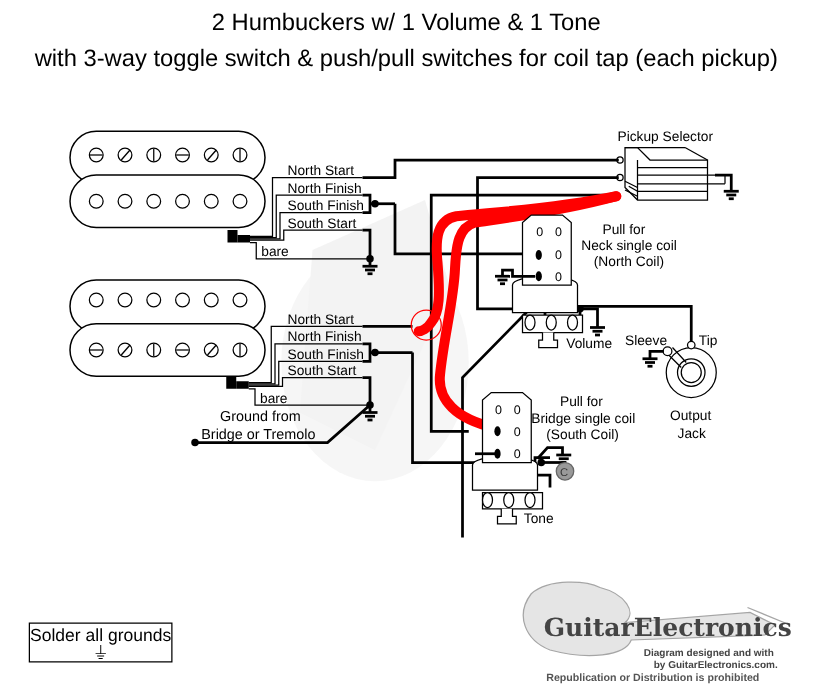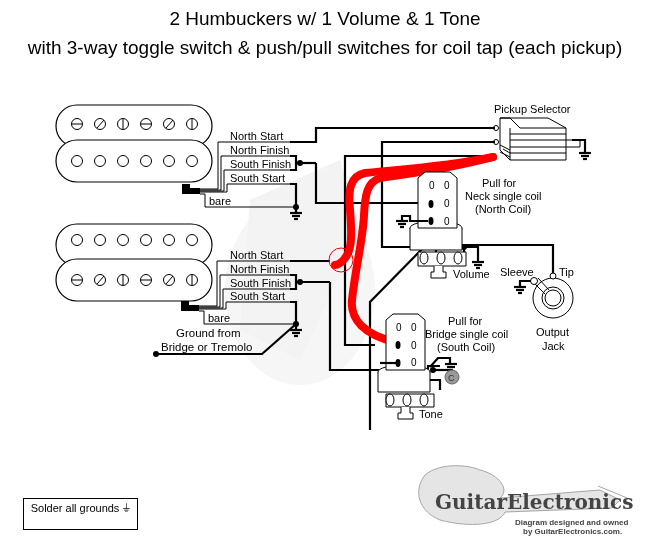--- a/index.html
+++ b/index.html
@@ -6,21 +6,21 @@
   body { width:650px; height:550px; position:relative; overflow:hidden; font-family:"Liberation Sans", sans-serif; }
   #diagram { position:absolute; left:0; top:0; }
   .title { position:absolute; left:0; width:650px; text-align:center; color:#000; }
   #t1 { top:8px; font-size:19px;text-align:center; }
   #t2 { top:37px; font-size:19px; }
   .lbl { font-family:"Liberation Sans", sans-serif; font-size:11px; fill:#000; }
   .lbl2 { font-family:"Liberation Sans", sans-serif; font-size:11.5px; fill:#000; }
   .wire { stroke:#000; stroke-width:2.2; fill:none; }
   .thin { stroke:#000; stroke-width:1; fill:none; }
   .red { stroke:#ff0000; stroke-width:8; fill:none; stroke-linecap:round; stroke-linejoin:round; }
-  .note { position:absolute; left:23px; top:498px; width:115px; height:32px; border:1px solid #000; font-size:11px; line-height:14px; text-align:center; padding-top:2px; box-sizing:border-box; }
+  .note { position:absolute; left:23px; top:498px; width:115px; height:32px; border:1px solid #000; font-size:14px; line-height:14px; text-align:center; padding-top:2px; box-sizing:border-box; }
   .logo-wrap { position:absolute; left:405px; top:460px; width:240px; height:85px; }
   .logo-name { position:absolute; left:30px; top:30px; font-family:"DejaVu Serif", serif; font-weight:bold; font-size:20px; color:#444; letter-spacing:0px; }
   .logo-l1 { position:absolute; left:110px; top:58px; font-size:8px; font-weight:bold; color:#444; }
   .logo-l2 { position:absolute; left:118px; top:67px; font-size:8px; font-weight:bold; color:#444; }
   .logo-l3 { position:absolute; left:32px; top:77px; font-size:8.5px; font-weight:bold; color:#555; }
 </style>
 </head>
 <body>
 
 <div class="title" id="t1">2 Humbuckers w/ 1 Volume &amp; 1 Tone</div>
@@ -292,15 +292,16 @@
     <path d="M598 486 L632 500" stroke="#888" stroke-width="1"></path>
   </g>
 </svg>
 
 <div class="note">
   <div><span>Solder all grounds</span> <span>⏚</span></div>
 </div>
 
 <div class="logo-wrap">
   <div class="logo-name">GuitarElectronics</div>
-  <div class="logo-l1">Diagram designed and owned</div>
+  <div class="logo-l1">Diagram designed and with</div>
   <div class="logo-l2">by GuitarElectronics.com.</div>
+  <div class="logo-l3">Republication or Distribution is prohibited</div>
 </div>
 
 </body></html>

